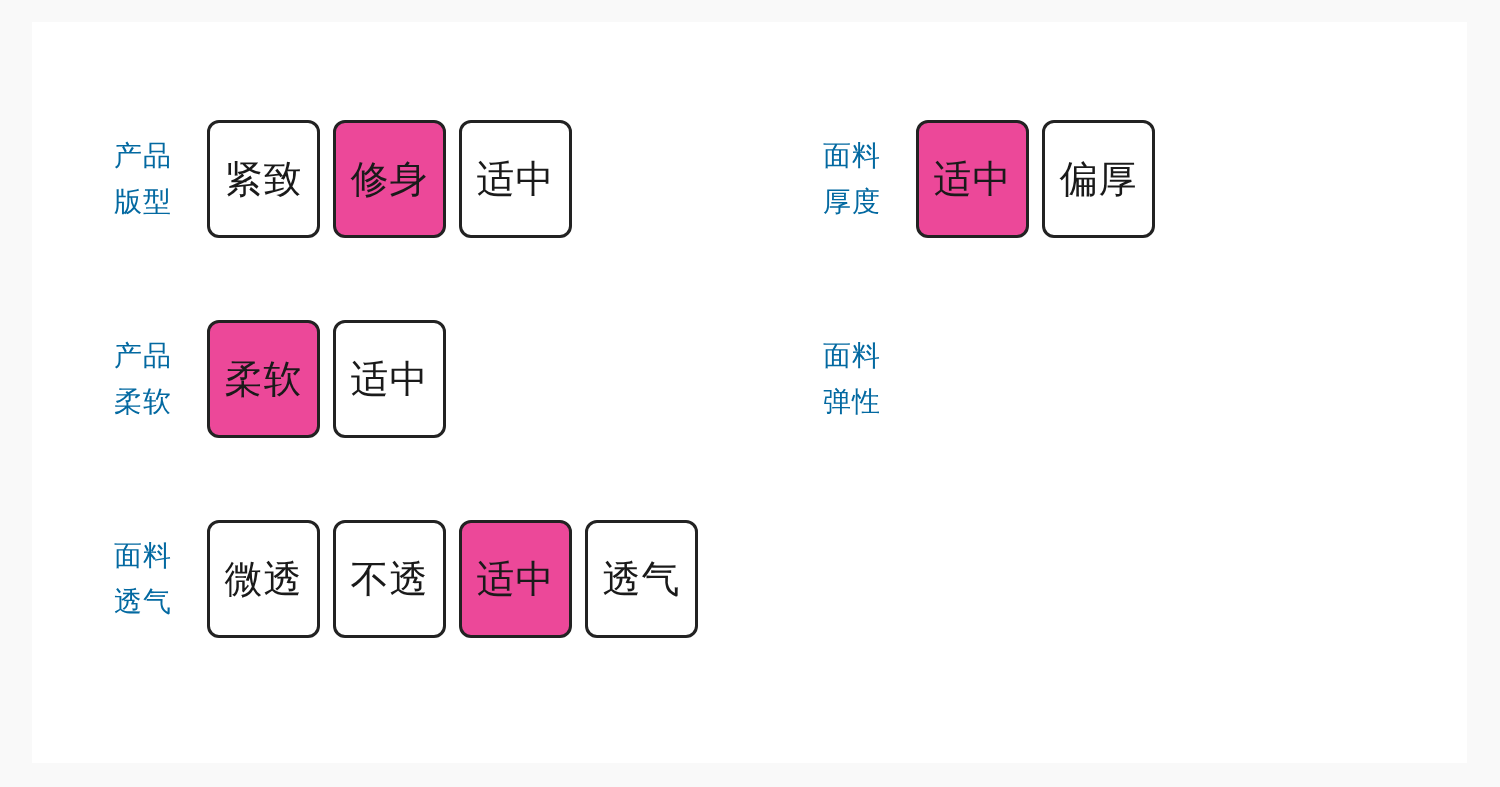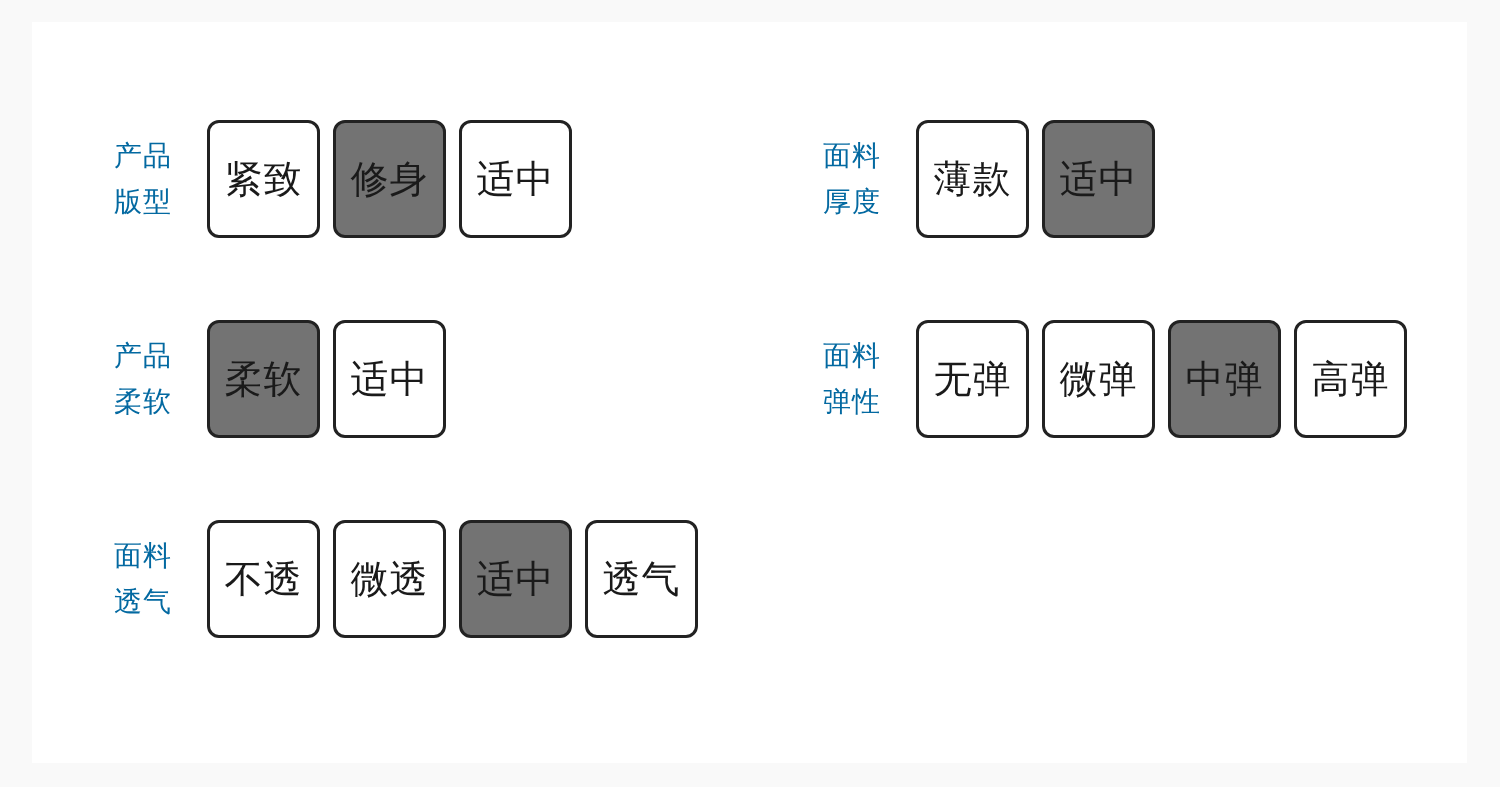--- a/index.html
+++ b/index.html
@@ -81,21 +81,21 @@
     font-family: inherit;
     display: flex;
     align-items: center;
     justify-content: center;
     padding: 0;
     cursor: pointer;
     letter-spacing: 1px;
     user-select: none;
   }
   .option-btn.selected {
-    background: #737373;
+    background: #ec4899;
   }
 </style>
 </head>
 <body>
 
 <div class="attr-card">
   <div class="columns">
 
     <div class="attr-column left">
 
@@ -115,47 +115,41 @@
         <div class="option-list">
           <button class="option-btn selected">柔软</button>
           <button class="option-btn">适中</button>
         </div>
       </div>
 
       <div class="attr-group r2">
         <div class="attr-label">面料
 透气</div>
         <div class="option-list">
+          <button class="option-btn">微透</button>
           <button class="option-btn">不透</button>
-          <button class="option-btn">微透</button>
           <button class="option-btn selected">适中</button>
           <button class="option-btn">透气</button>
         </div>
       </div>
 
     </div>
 
     <div class="attr-column right">
 
       <div class="attr-group r0">
         <div class="attr-label">面料
 厚度</div>
         <div class="option-list">
-          <button class="option-btn">薄款</button>
           <button class="option-btn selected">适中</button>
+          <button class="option-btn">偏厚</button>
         </div>
       </div>
 
       <div class="attr-group r1">
         <div class="attr-label">面料
 弹性</div>
-        <div class="option-list">
-          <button class="option-btn">无弹</button>
-          <button class="option-btn">微弹</button>
-          <button class="option-btn selected">中弹</button>
-          <button class="option-btn">高弹</button>
-        </div>
       </div>
 
     </div>
 
   </div>
 </div>
 
 </body></html>

